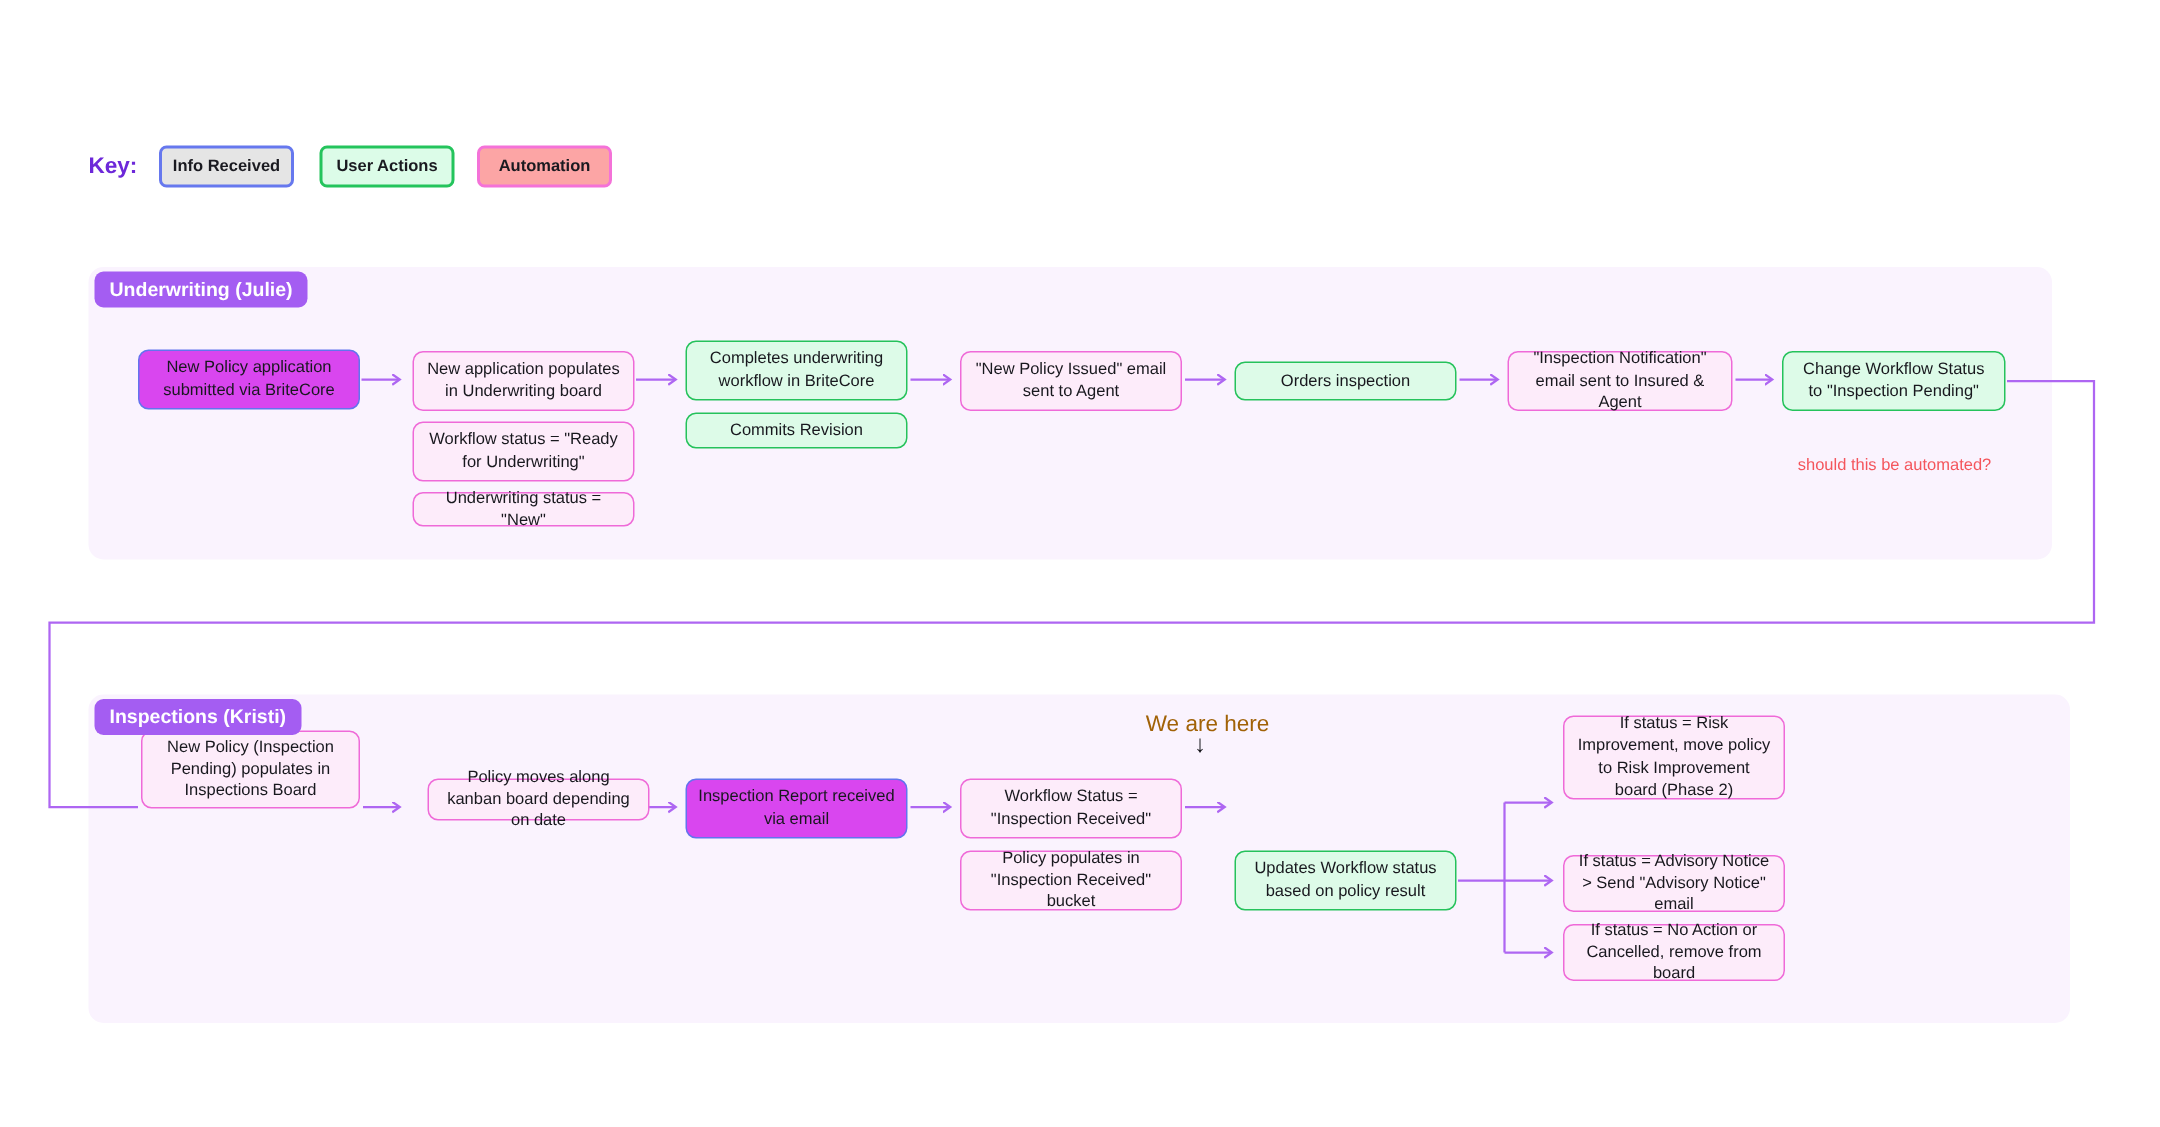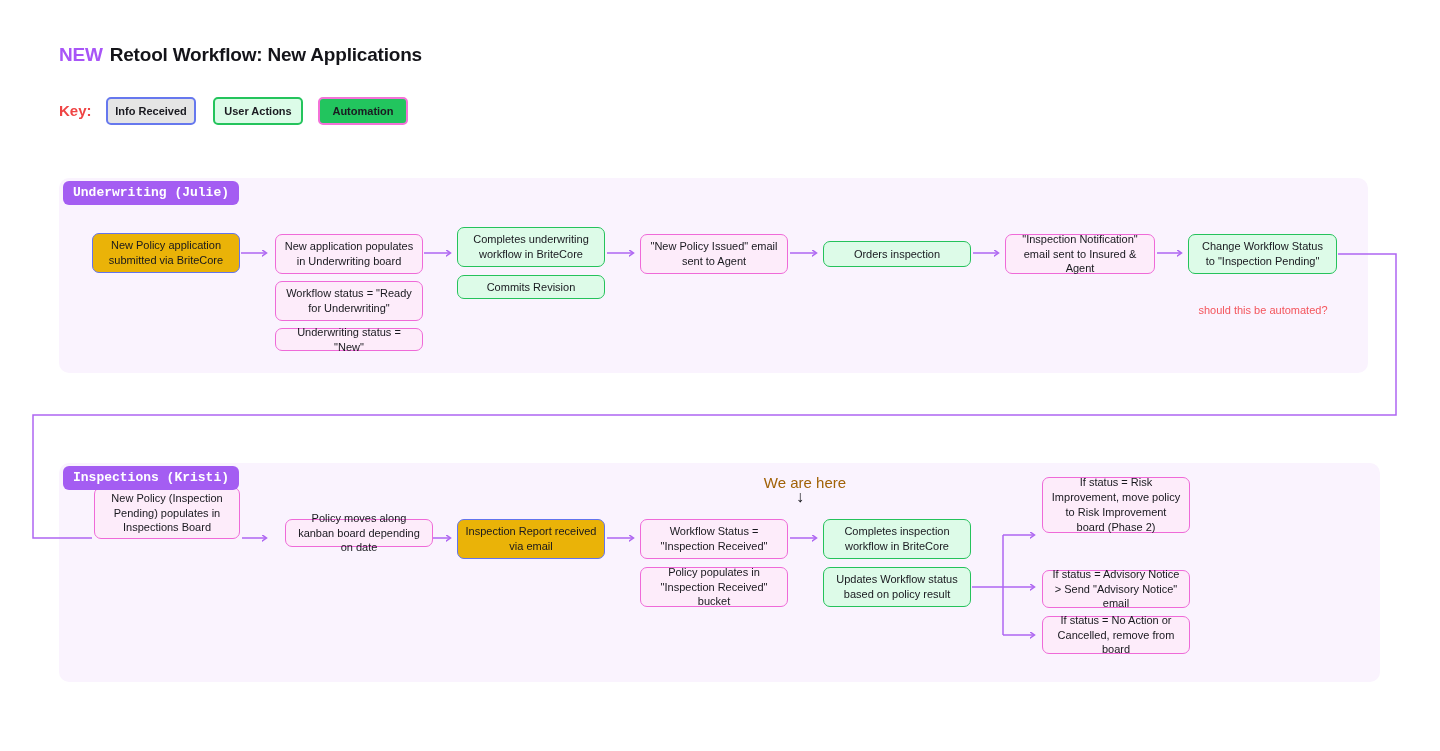--- a/index.html
+++ b/index.html
@@ -22,21 +22,21 @@
     color: #141419;
     white-space: nowrap;
   }
   .title .hl { color: #a855f7; margin-right: 7px; }
   
   .key-label {
     position: absolute;
     left: 59px; top: 102px;
     font-size: 15px;
     font-weight: 600;
-    color: #ef4444;
+    color: #6d28d9;
   }
   .key-box {
     position: absolute;
     top: 97px;
     width: 90px; height: 28px;
     box-sizing: border-box;
     border-radius: 5px;
     border: 2px solid;
     display: flex; align-items: center; justify-content: center;
     font-size: 11px;
@@ -53,43 +53,42 @@
   .badge {
     position: absolute;
     z-index: 3;
     background: #a45df2;
     color: #ffffff;
     font-size: 13px;
     font-weight: 700;
     padding: 4px 10px 5px 10px;
     border-radius: 6px;
     white-space: nowrap;
-    font-family: Liberation Mono, monospace;
   }
   
   .node {
     position: absolute;
     z-index: 2;
     box-sizing: border-box;
     border-radius: 7px;
     border: 1.5px solid;
     display: flex; align-items: center; justify-content: center;
     text-align: center;
     font-size: 11px;
     font-weight: 500;
     line-height: 1.35;
     padding: 2px 7px;
     color: #18181e;
   }
-  .info  { background: #eab308; border-color: #6274ee; }
+  .info  { background: #d946ef; border-color: #6274ee; }
   .user  { background: #ddfbe8; border-color: #25c25b; }
   .auto  { background: #fdecfa; border-color: #ef6ad8; }
   .key-box.info { background: #e5e5e5; border-color: #6678ee; }
   .key-box.user { background: #dcfce8; border-color: #24c45c; }
-  .key-box.auto { background: #22c55e; border-color: #f472d8; }
+  .key-box.auto { background: #fca5a5; border-color: #f472d8; }
   
   .note-red {
     position: absolute;
     left: 1188px; top: 304px; width: 150px;
     z-index: 2;
     text-align: center;
     font-size: 11px;
     font-weight: 500;
     color: #f4555c;
   }
@@ -151,21 +150,20 @@
       <path d="M790,538 H816" marker-end="url(#ah)"></path>
     </g>
     <g stroke="#ae66f2" stroke-width="1.5" fill="none">
       <path d="M972,587 H1034" marker-end="url(#ah)"></path>
       <path d="M1003,535 V635"></path>
       <path d="M1003,535 H1034" marker-end="url(#ah)"></path>
       <path d="M1003,635 H1034" marker-end="url(#ah)"></path>
     </g>
   </svg>
 
-  <h1 class="title"><span class="hl">NEW</span><span>Retool Workflow: New Applications</span></h1>
 
   <span class="key-label">Key:</span>
   <div class="key-box info" style="left:106px;">Info Received</div>
   <div class="key-box user" style="left:213px;">User Actions</div>
   <div class="key-box auto" style="left:318px;">Automation</div>
 
   <span class="badge" style="left:63px; top:181px;">Underwriting (Julie)</span>
   <span class="badge" style="left:63px; top:466px;">Inspections (Kristi)</span>
 
   <div class="node info" style="left:92px; top:233px; width:148px; height:40px;">New Policy application submitted via BriteCore</div>
@@ -182,19 +180,18 @@
   <div class="note-red">should this be automated?</div>
 
   <div class="we-are-here">We are here</div>
   <div class="down-arrow">↓</div>
 
   <div class="node auto" style="left:94px; top:487px; width:146px; height:52px;">New Policy (Inspection Pending) populates in Inspections Board</div>
   <div class="node auto" style="left:285px; top:519px; width:148px; height:28px;">Policy moves along kanban board depending on date</div>
   <div class="node info" style="left:457px; top:519px; width:148px; height:40px;">Inspection Report received via email</div>
   <div class="node auto" style="left:640px; top:519px; width:148px; height:40px;">Workflow Status = "Inspection Received"</div>
   <div class="node auto" style="left:640px; top:567px; width:148px; height:40px;">Policy populates in "Inspection Received" bucket</div>
-  <div class="node user" style="left:823px; top:519px; width:148px; height:40px;">Completes inspection workflow in BriteCore</div>
   <div class="node user" style="left:823px; top:567px; width:148px; height:40px;">Updates Workflow status based on policy result</div>
   <div class="node auto" style="left:1042px; top:477px; width:148px; height:56px;">If status = Risk Improvement, move policy to Risk Improvement board (Phase 2)</div>
   <div class="node auto" style="left:1042px; top:570px; width:148px; height:38px;">If status = Advisory Notice &gt; Send "Advisory Notice" email</div>
   <div class="node auto" style="left:1042px; top:616px; width:148px; height:38px;">If status = No Action or Cancelled, remove from board</div>
 
 </div>
 
 </body></html>

